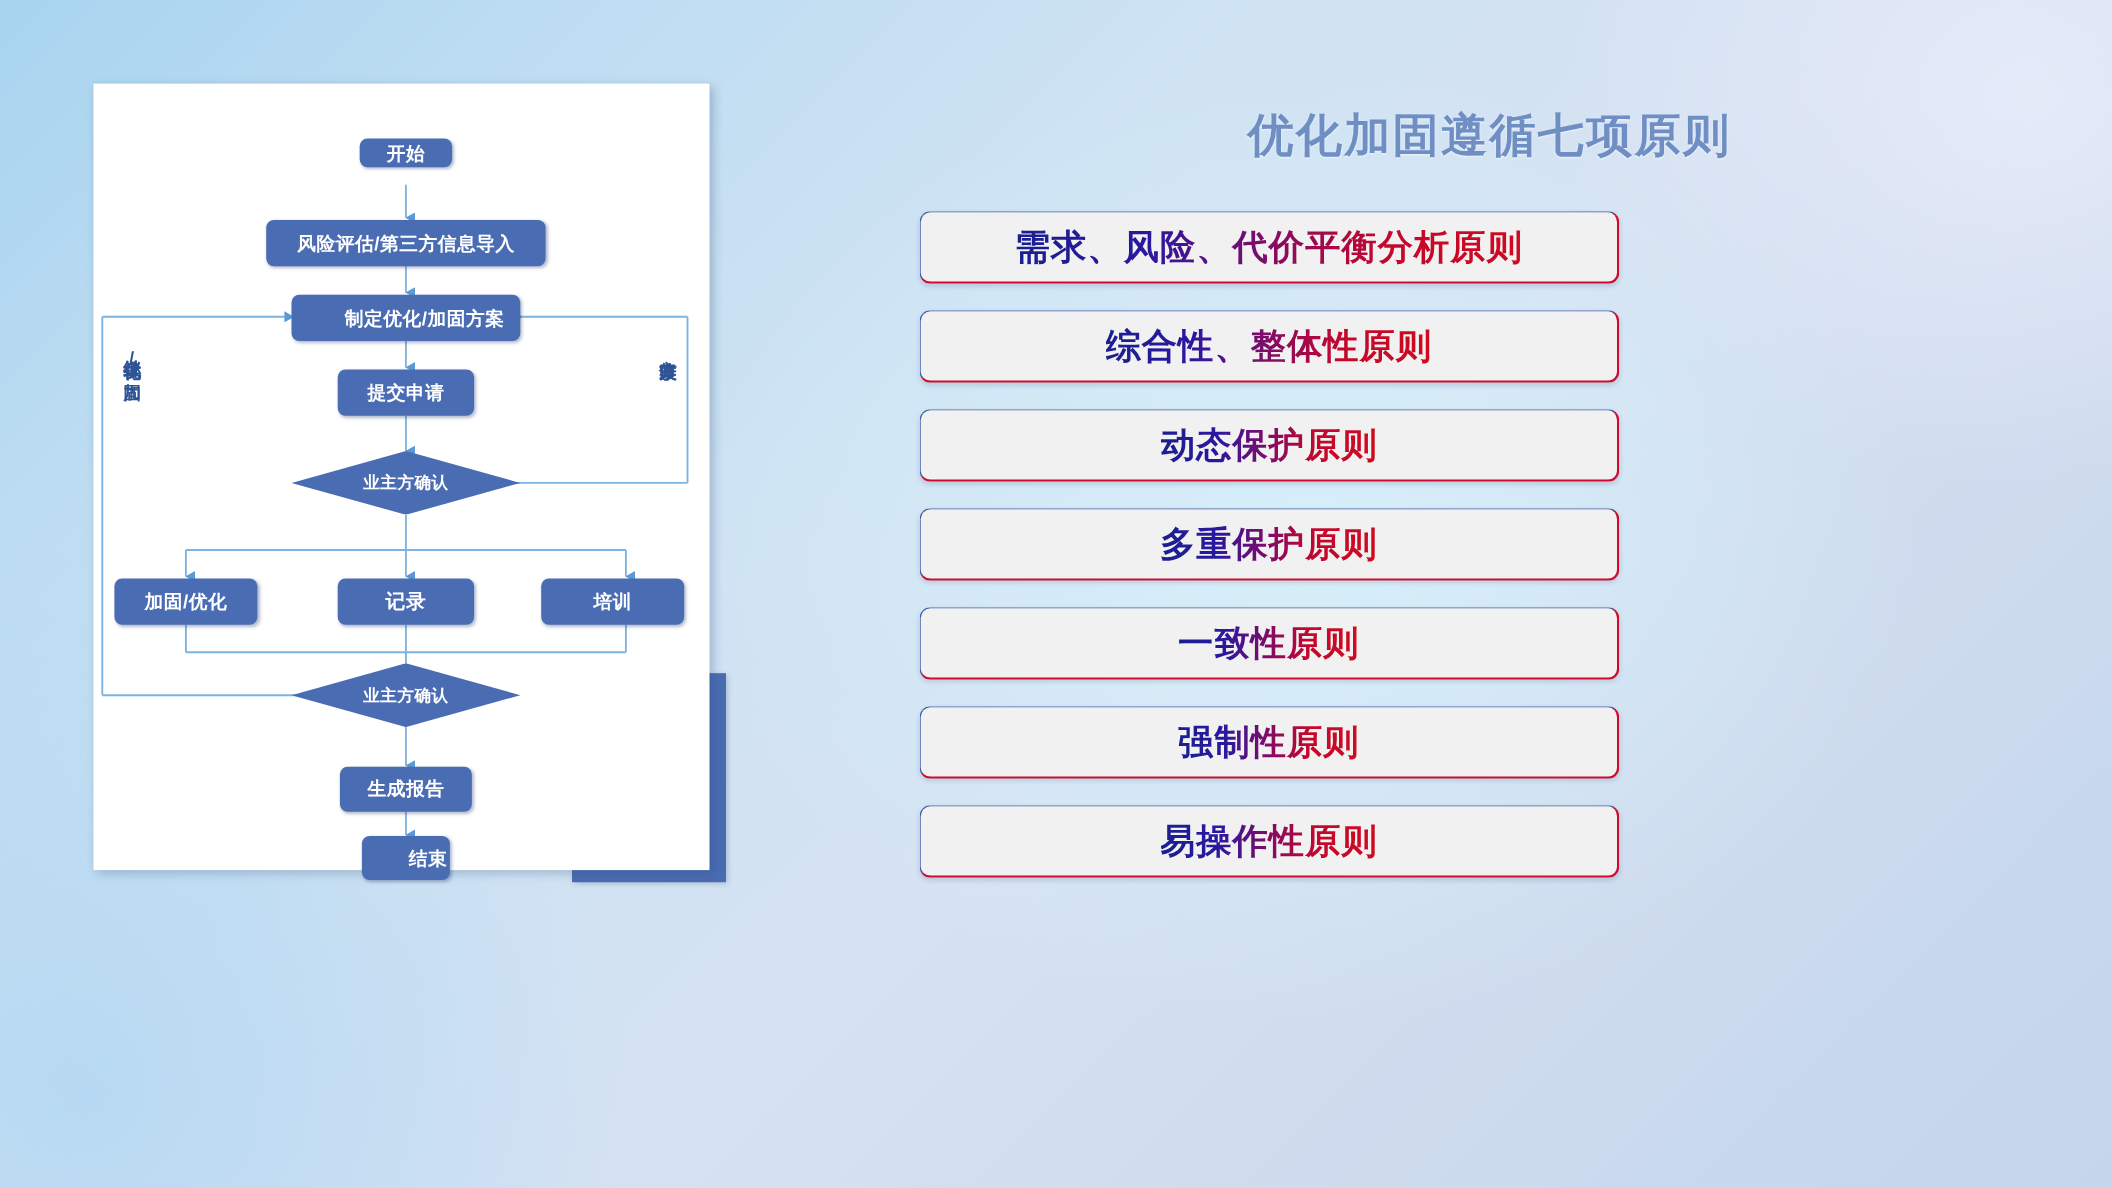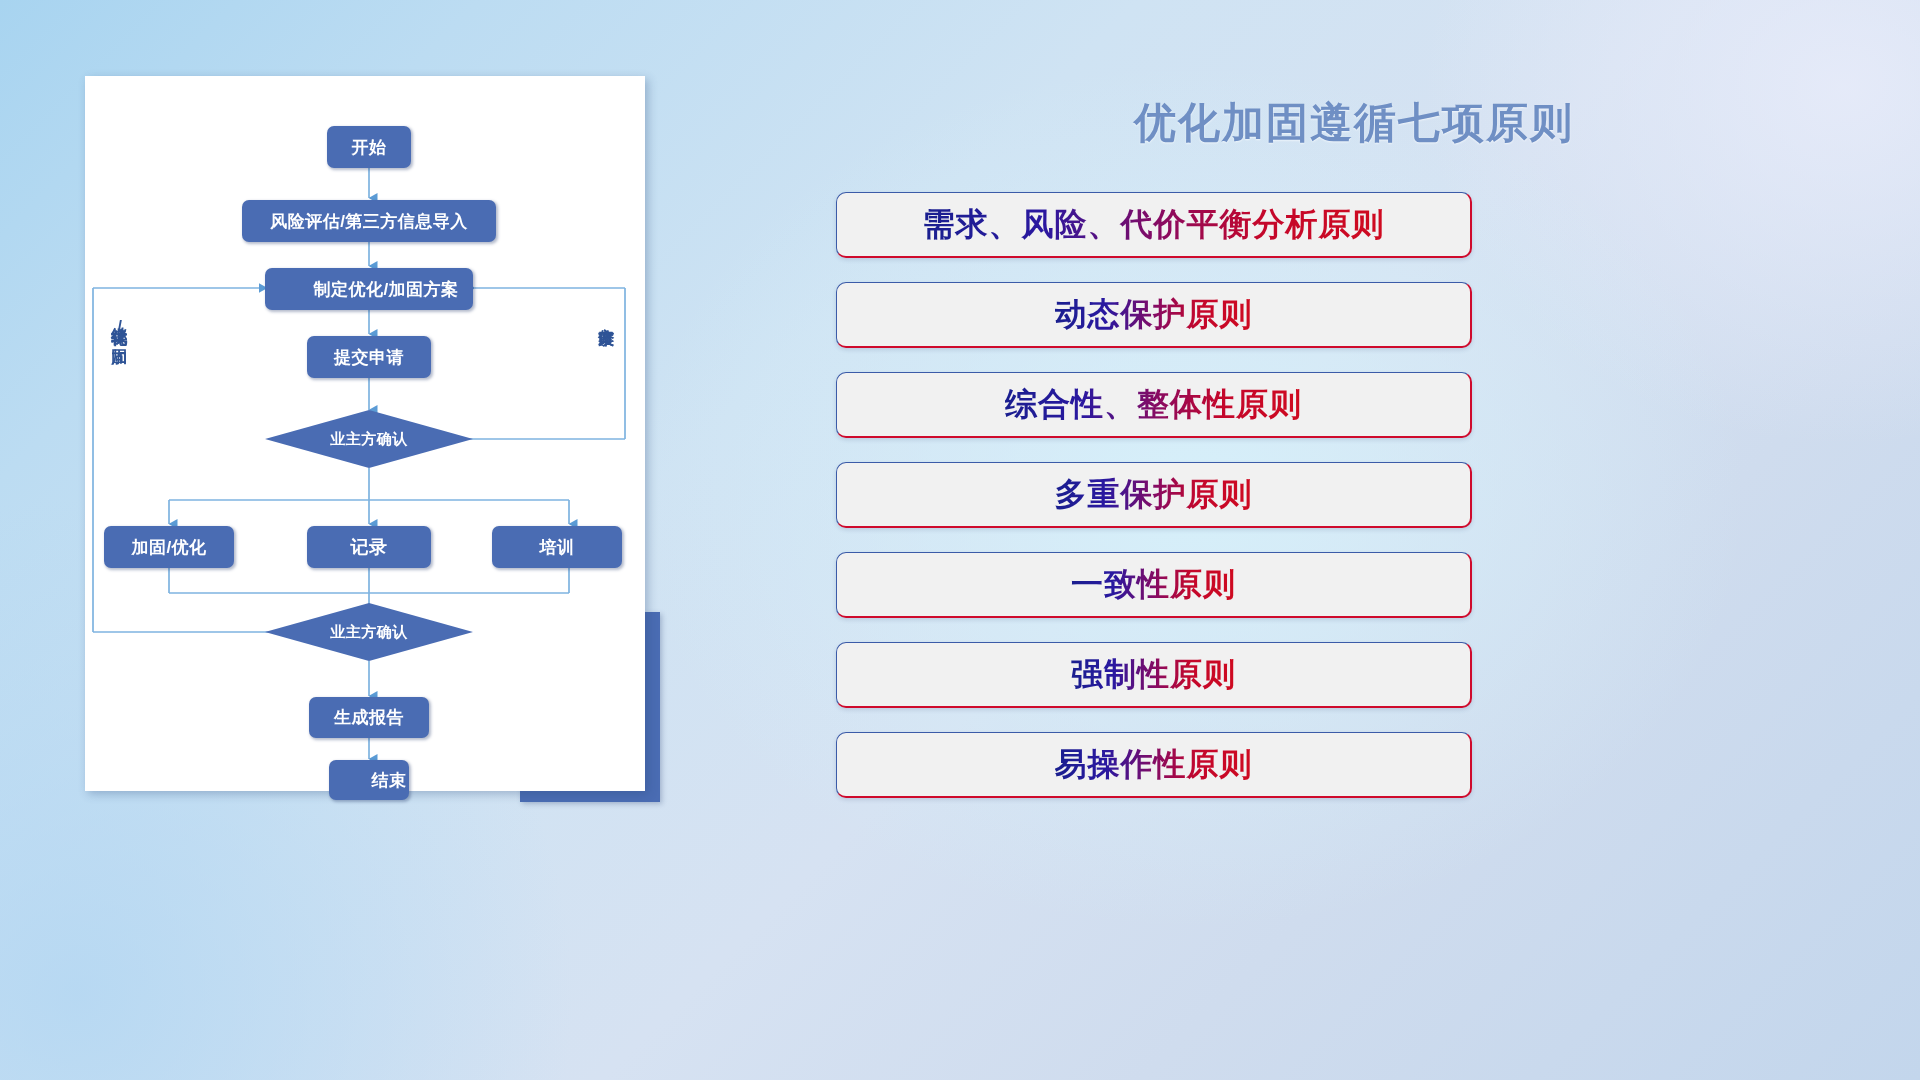--- a/index.html
+++ b/index.html
@@ -146,21 +146,21 @@
       <line x1="248" y1="556" x2="8" y2="556"></line>
       <line x1="8" y1="556" x2="8" y2="212"></line>
       <line x1="8" y1="212" x2="182" y2="212" marker-end="url(#arrRight)"></line>
 
       <line x1="354" y1="363" x2="540" y2="363"></line>
       <line x1="540" y1="363" x2="540" y2="212"></line>
       <line x1="540" y1="212" x2="390" y2="212" marker-end="url(#arrLeft)"></line>
     </g>
   </svg>
 
-  <div class="node" style="left:242px; top:50px; width:84px; height:42px; font-size:17px;">
+  <div class="node" style="left:242px; top:50px; width:84px; height:26px; font-size:17px;">
     <span>开始</span>
   </div>
 
   <div class="node" style="left:157px; top:124px; width:254px; height:42px; font-size:17px;">
     <span>风险评估/第三方信息导入</span>
   </div>
 
   <div class="node" style="left:180px; top:192px; width:208px; height:42px; font-size:17px;padding-left:34px;">
     <span>制定优化/加固方案</span>
   </div>
@@ -204,28 +204,28 @@
 
 <div id="panel-title">优化加固遵循七项原则</div>
 
 <div id="principle-list">
 
   <div class="principle-card">
     <span class="principle-text">需求、风险、代价平衡分析原则</span>
   </div>
 
   <div class="principle-card">
+    <span class="principle-text">综合性、整体性原则</span>
+  </div>
+
+  <div class="principle-card">
     <span class="principle-text">动态保护原则</span>
   </div>
 
   <div class="principle-card">
-    <span class="principle-text">综合性、整体性原则</span>
-  </div>
-
-  <div class="principle-card">
     <span class="principle-text">多重保护原则</span>
   </div>
 
   <div class="principle-card">
     <span class="principle-text">一致性原则</span>
   </div>
 
   <div class="principle-card">
     <span class="principle-text">强制性原则</span>
   </div>

